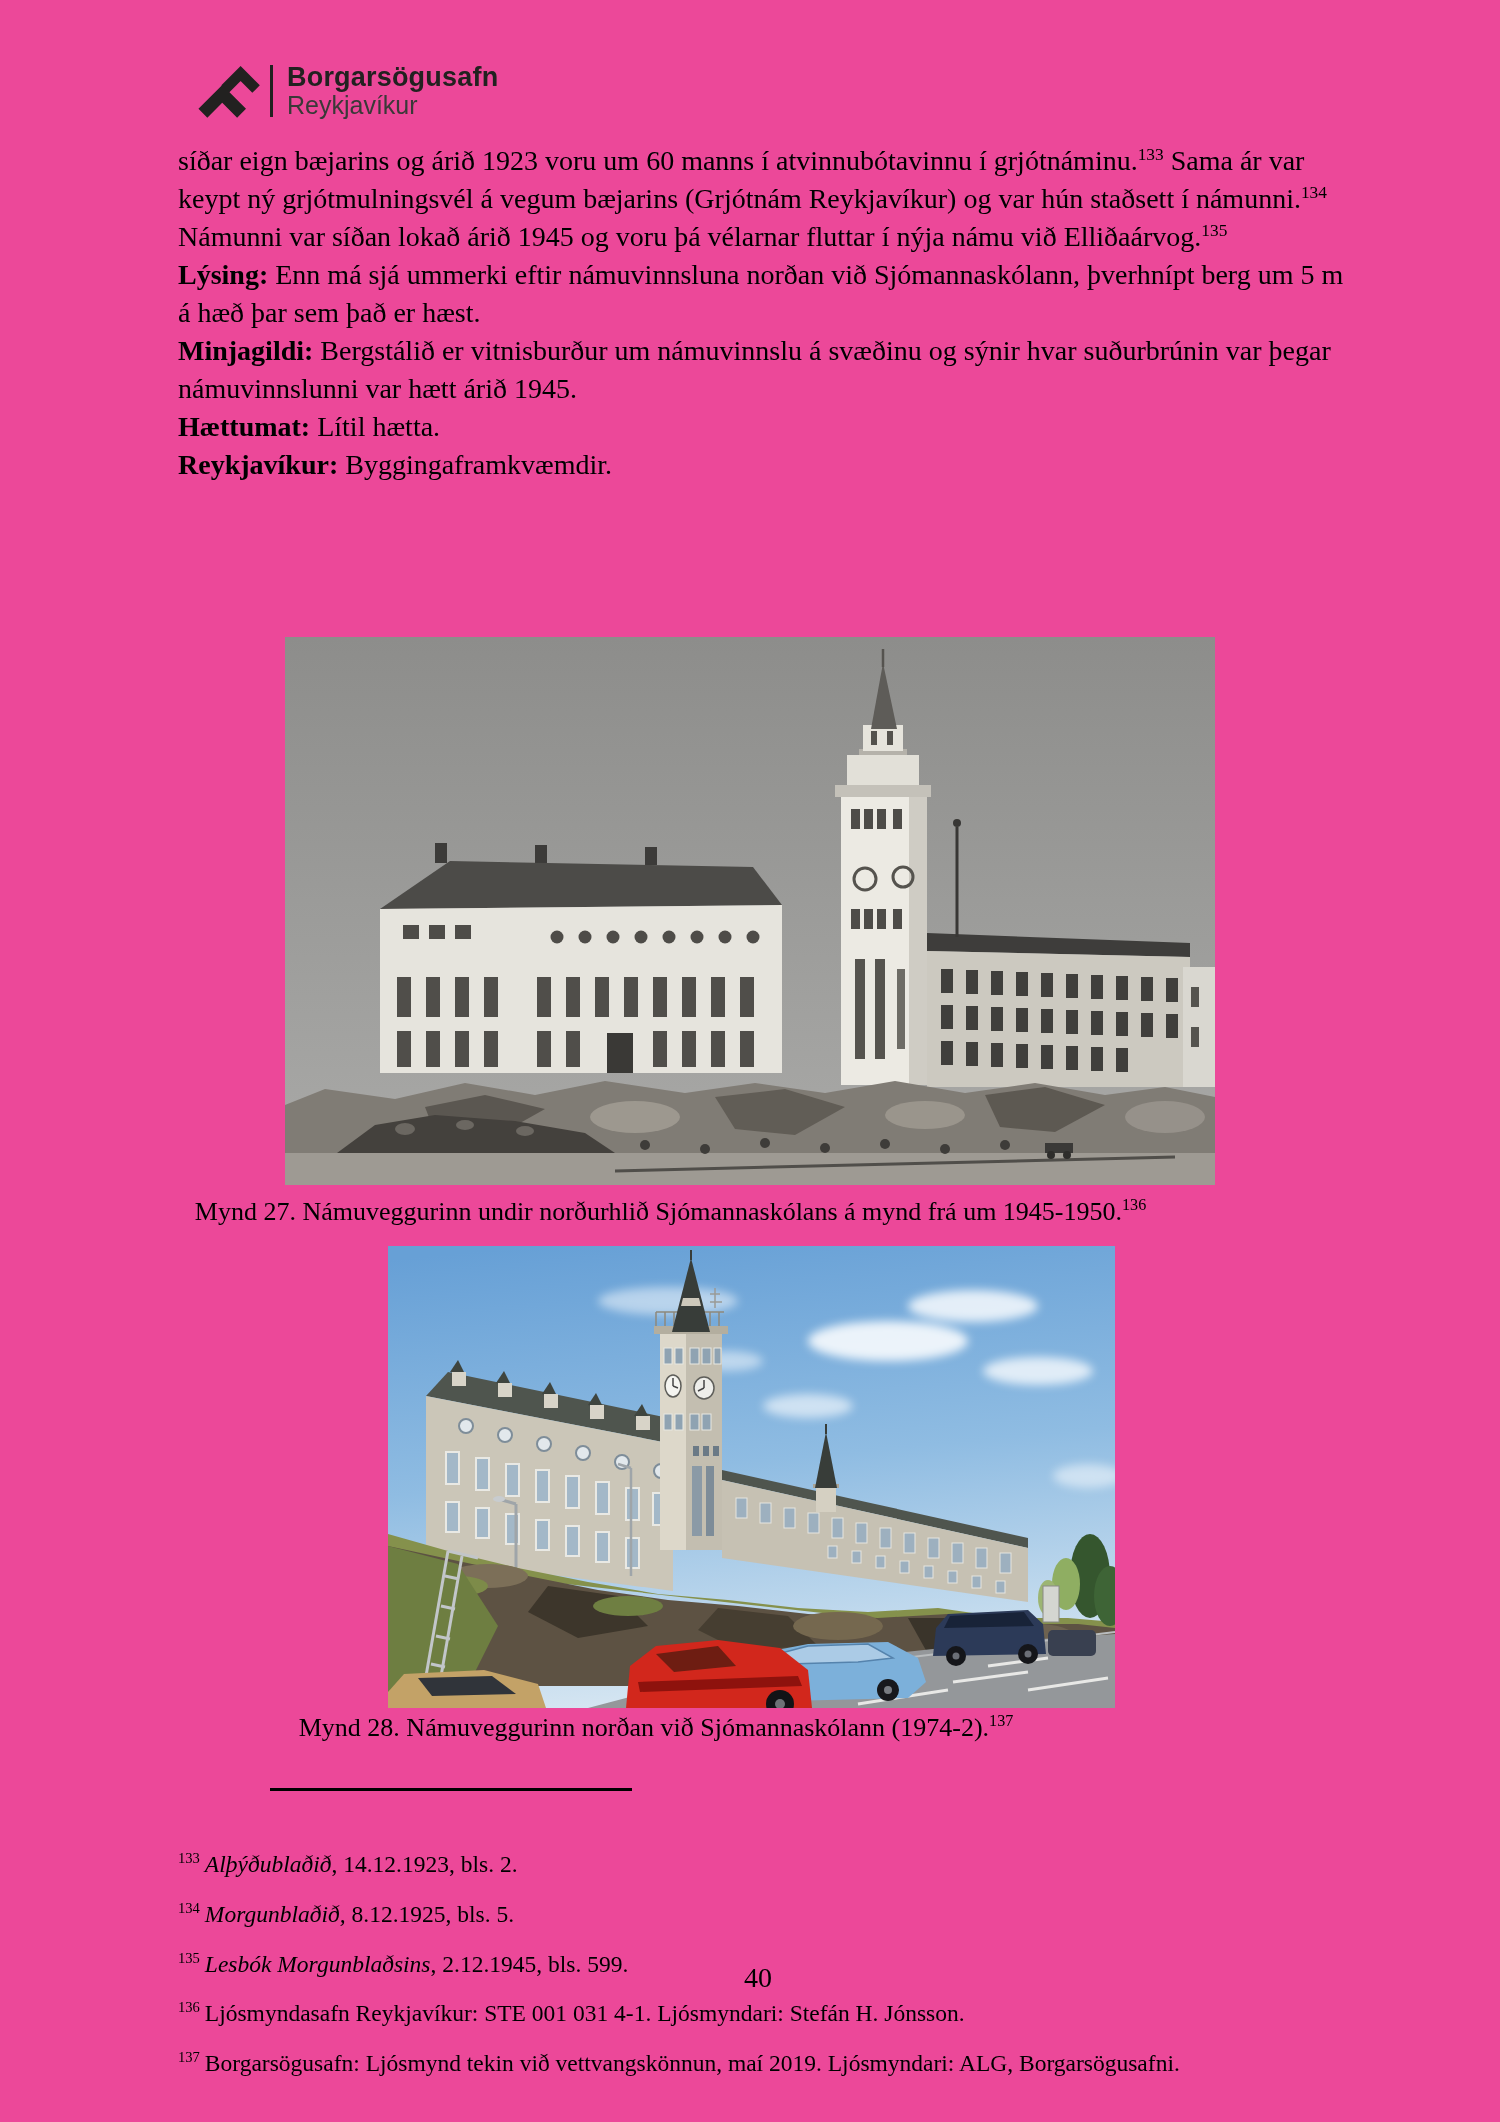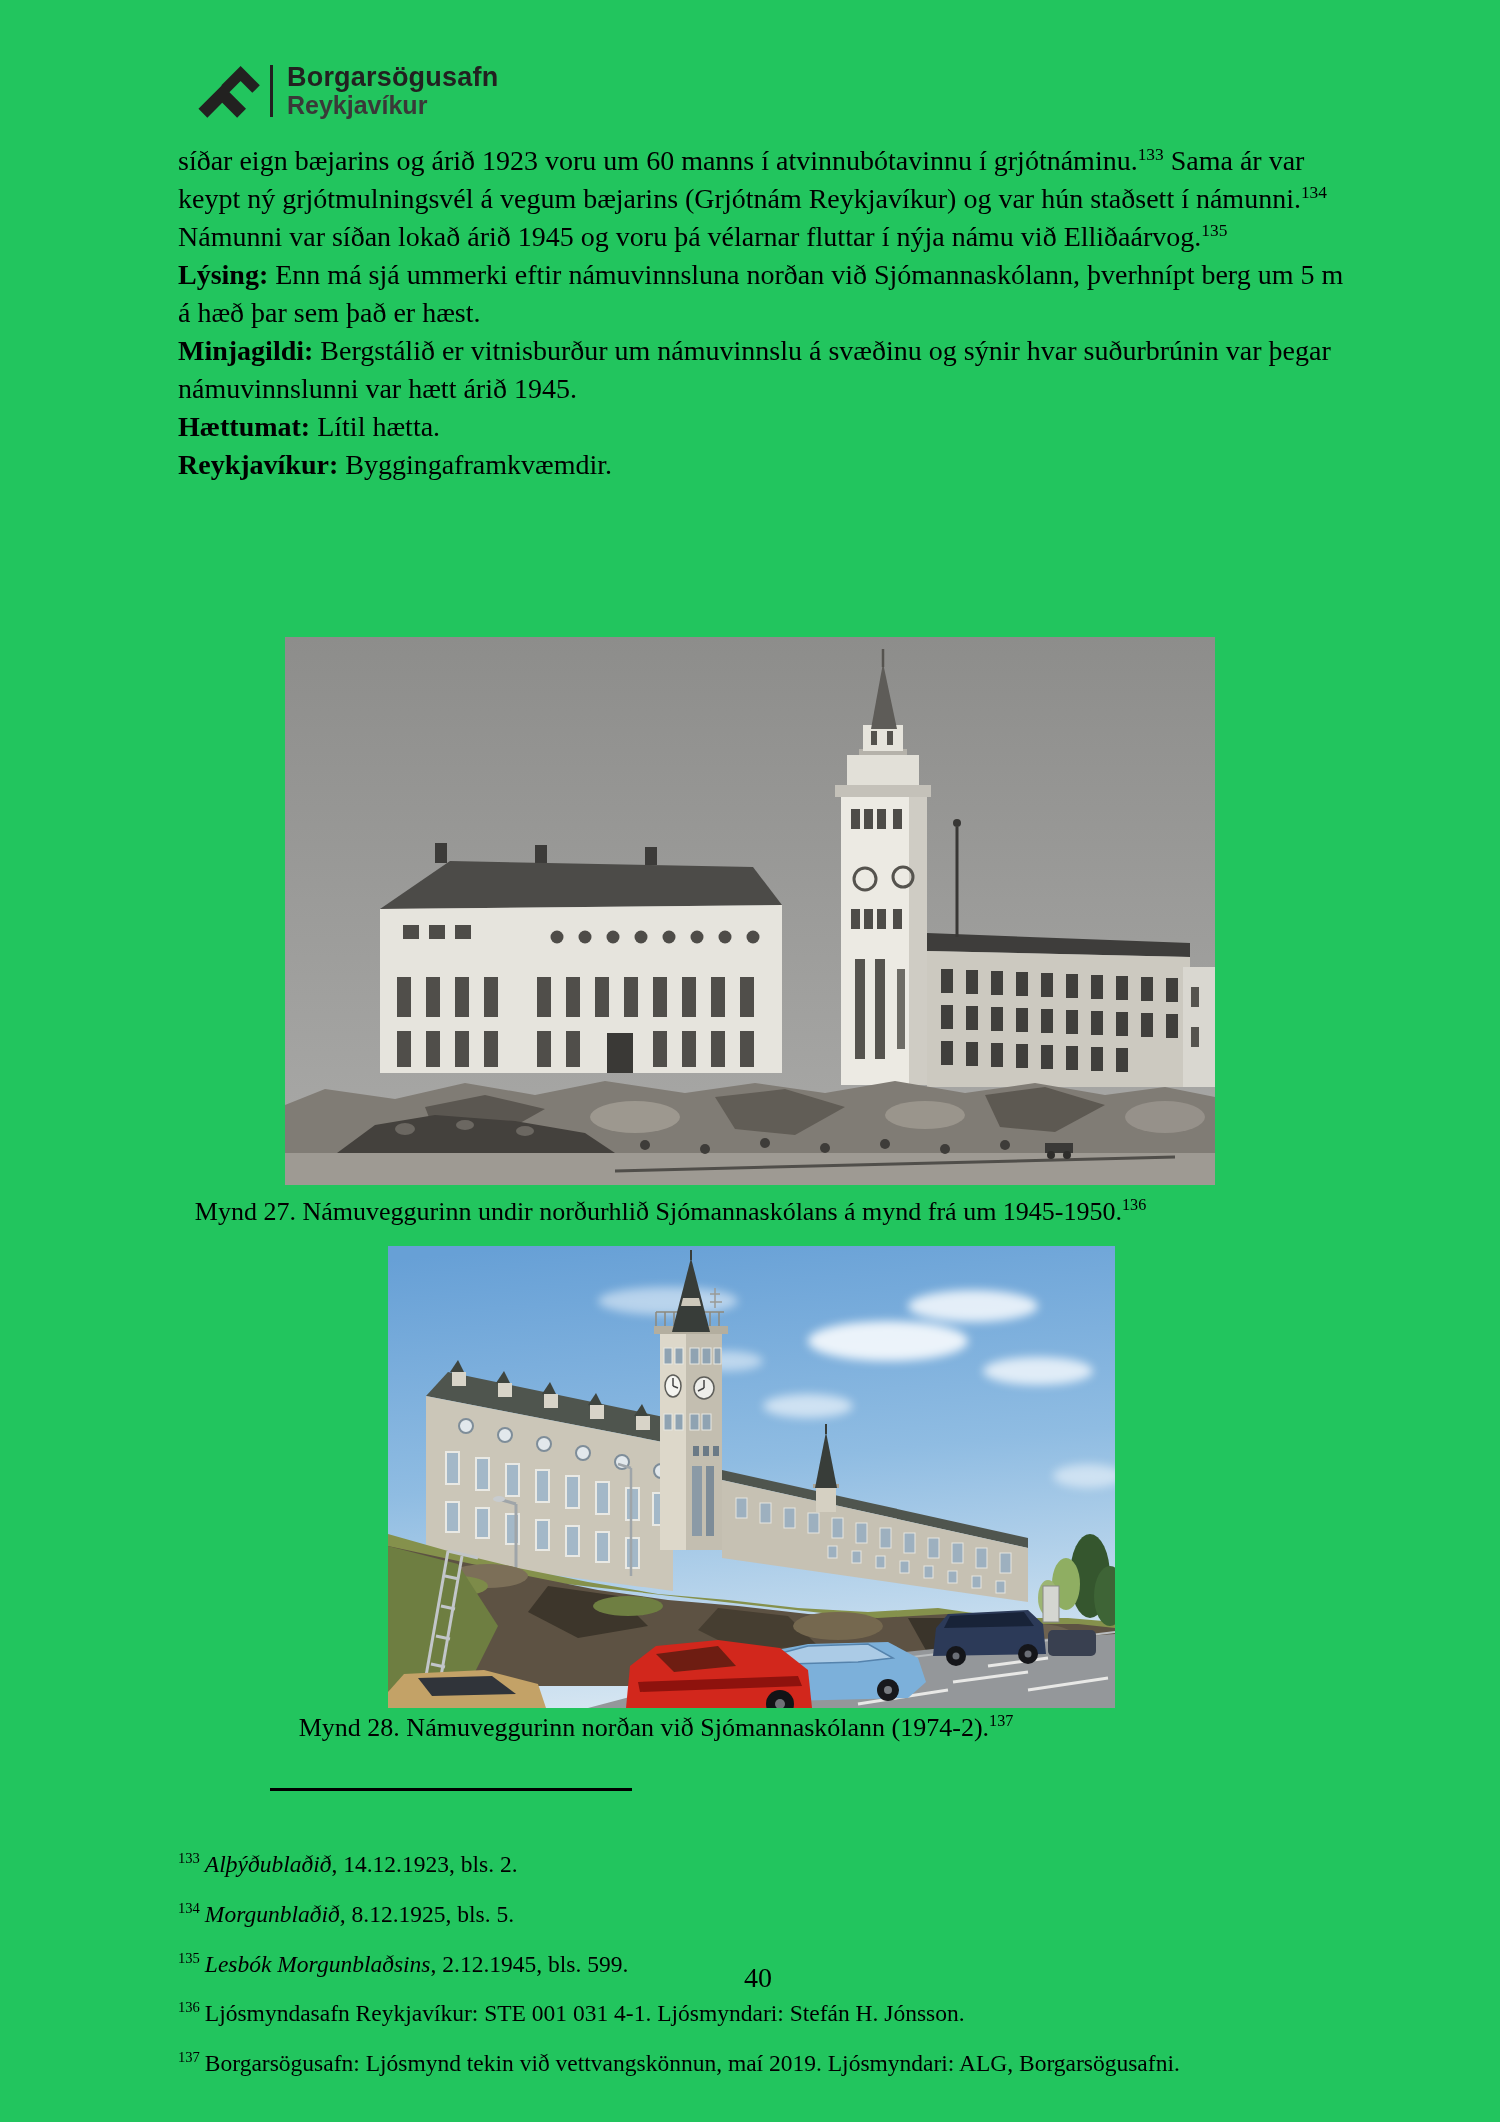--- a/index.html
+++ b/index.html
@@ -1,26 +1,26 @@
 <!DOCTYPE html>
 <html><head>
 <meta charset="utf-8">
 <style>
   html,body { margin:0; padding:0; background:#ffffff; }
   .page {
-    position:relative; width:1500px; height:2122px; background:#22c55e;
+    position:relative; width:1500px; height:2122px; background:#ec4899;
     font-family:"Liberation Serif", serif; color:#000; overflow:hidden;
   }
   
   .logo { position:absolute; left:198px; top:62px; display:flex; align-items:center; }
   .logo-mark { width:62px; height:58px; }
   .logo-divider { width:3px; height:52px; background:#222120; margin:0 14px 0 10px; }
   .logo-text { font-family:"Liberation Sans", sans-serif; color:#222120; line-height:1.08; }
   .logo-text .l1 { font-size:27px; font-weight:700; letter-spacing:0.2px; }
-  .logo-text .l2 { font-size:25px; font-weight:700; color:#3a3938; }
+  .logo-text .l2 { font-size:25px; font-weight:400; color:#3a3938; }
   
   .bodytext {
     position:absolute; left:178px; top:142px; width:1168px;
     font-size:28px; line-height:38px; text-align:left;
   }
   .bodytext sup { font-size:62%; line-height:0; vertical-align:super; }
   .field b { font-weight:700; }
   
   .photo1 { position:absolute; left:285px; top:637px; width:930px; height:548px; }
   .caption1 { position:absolute; left:0; top:1196px; width:1341px; text-align:center; font-size:26px; }

